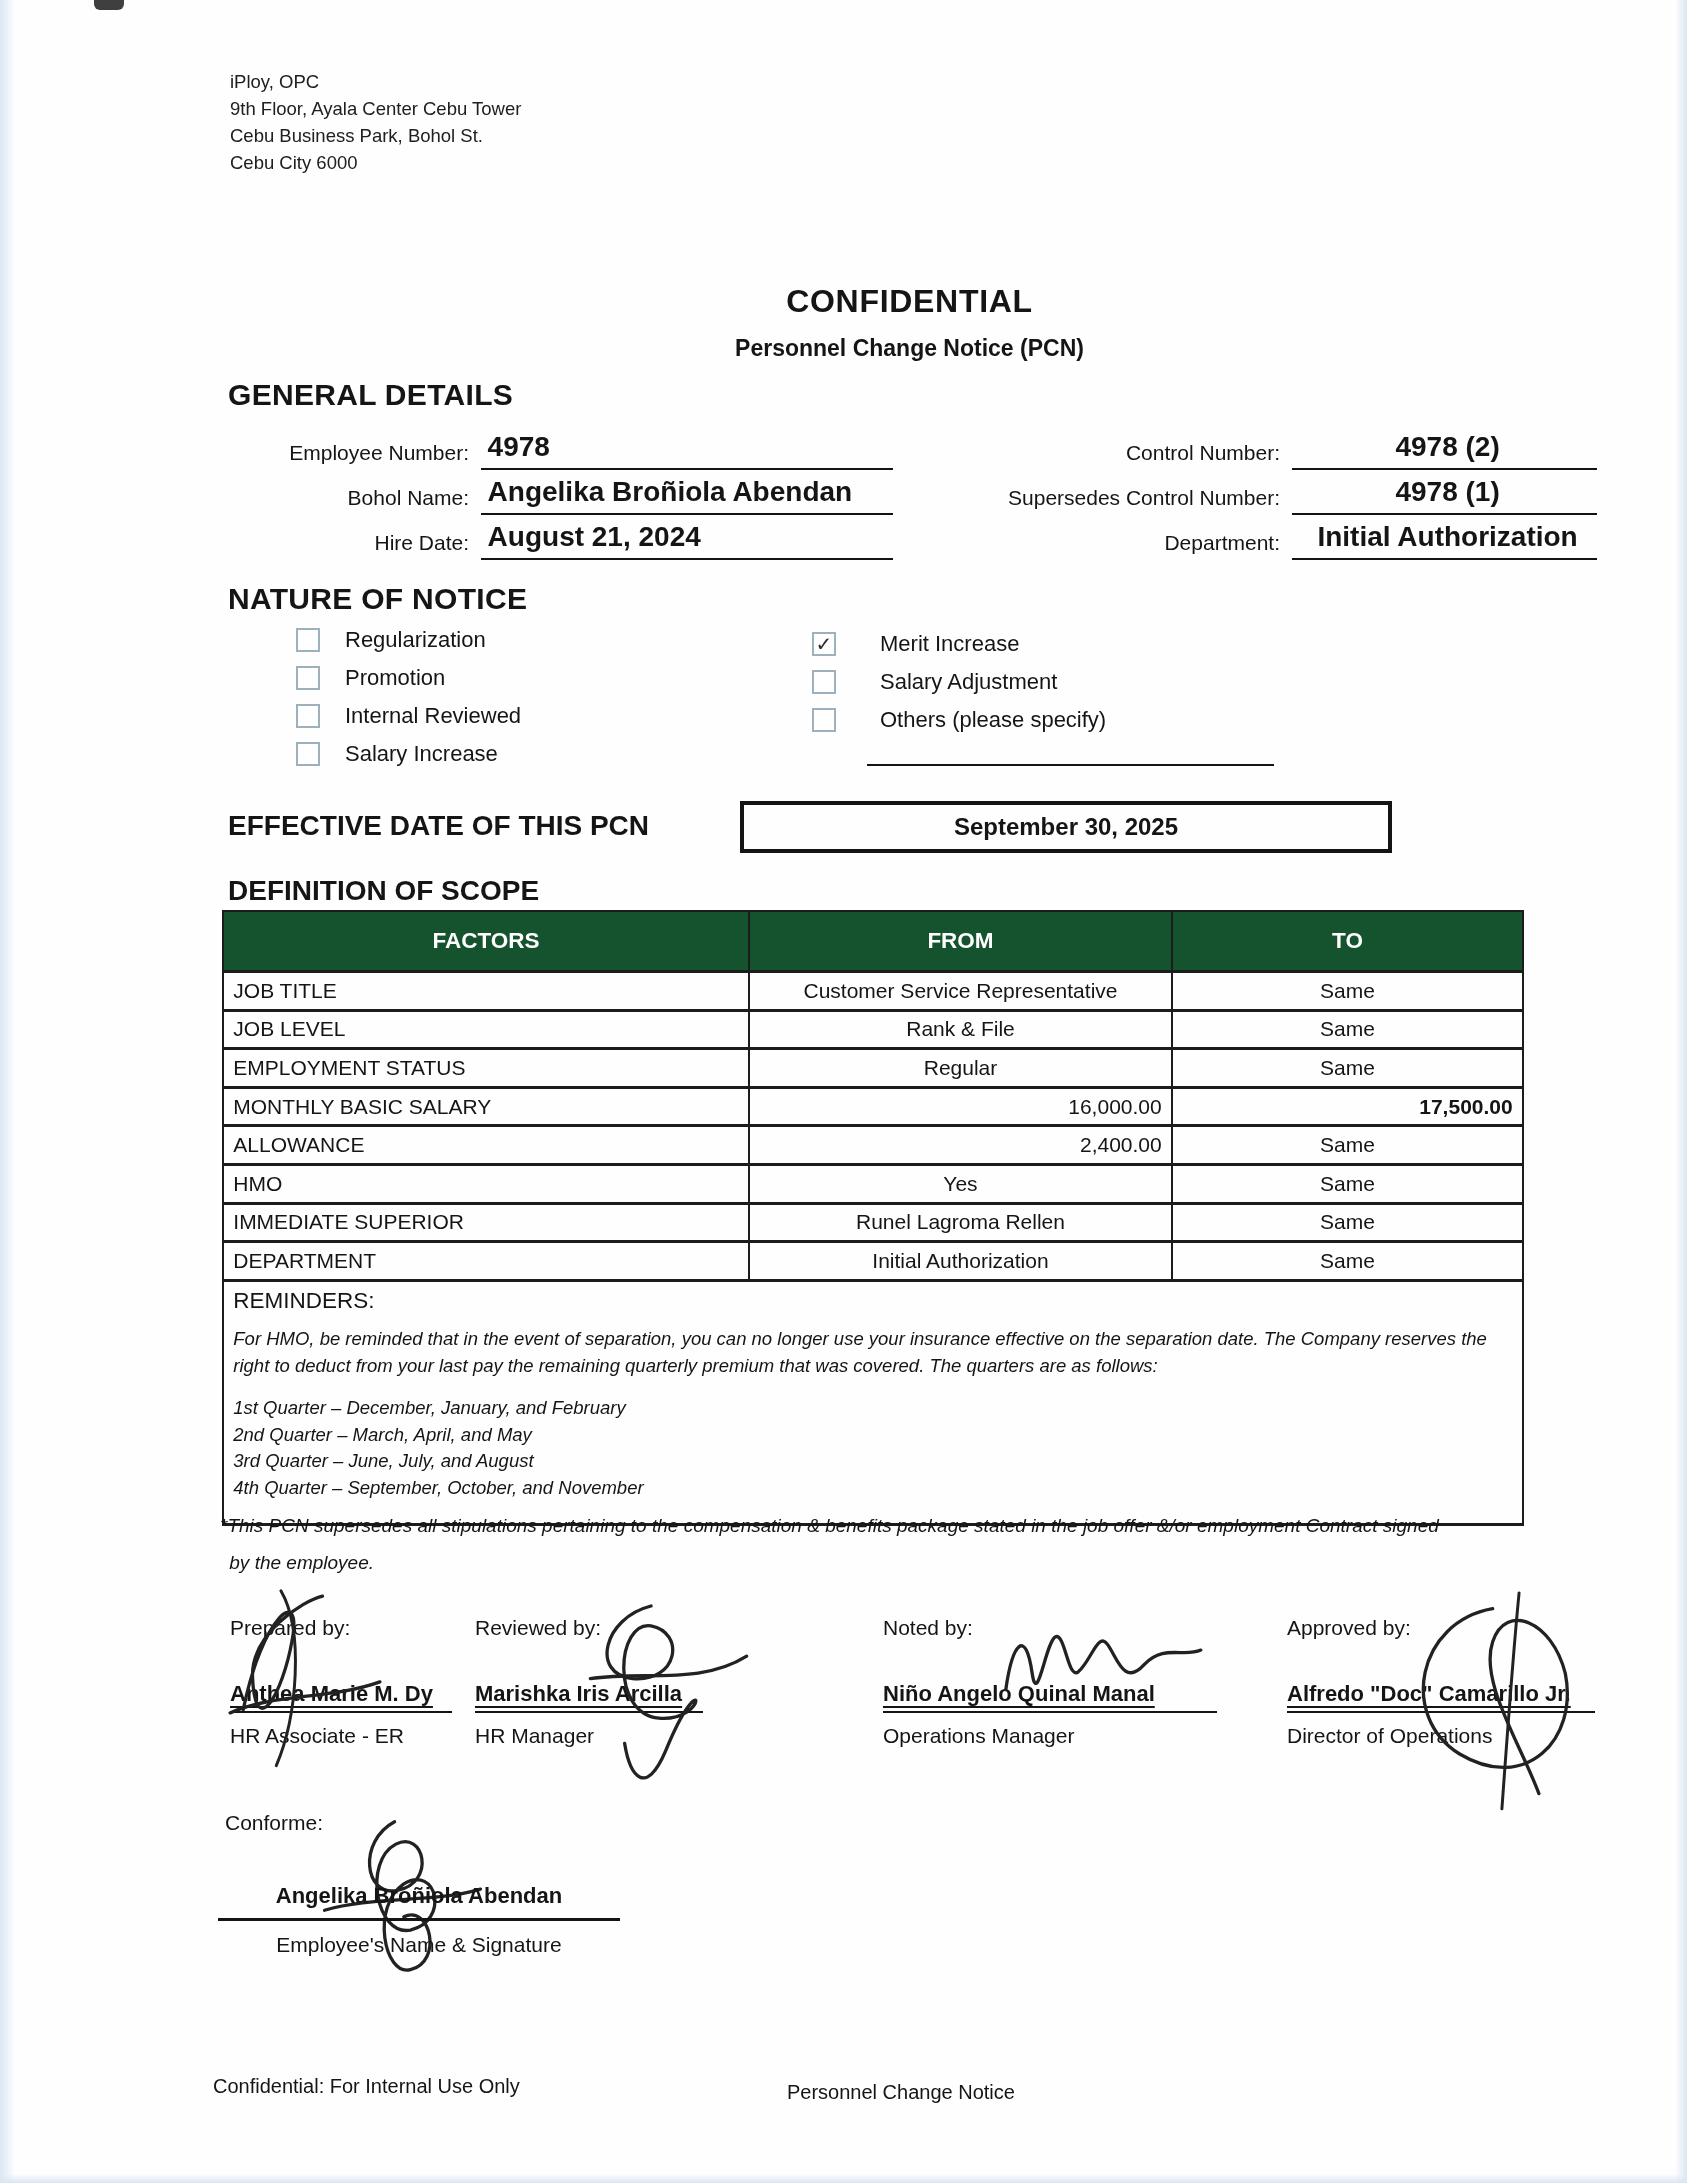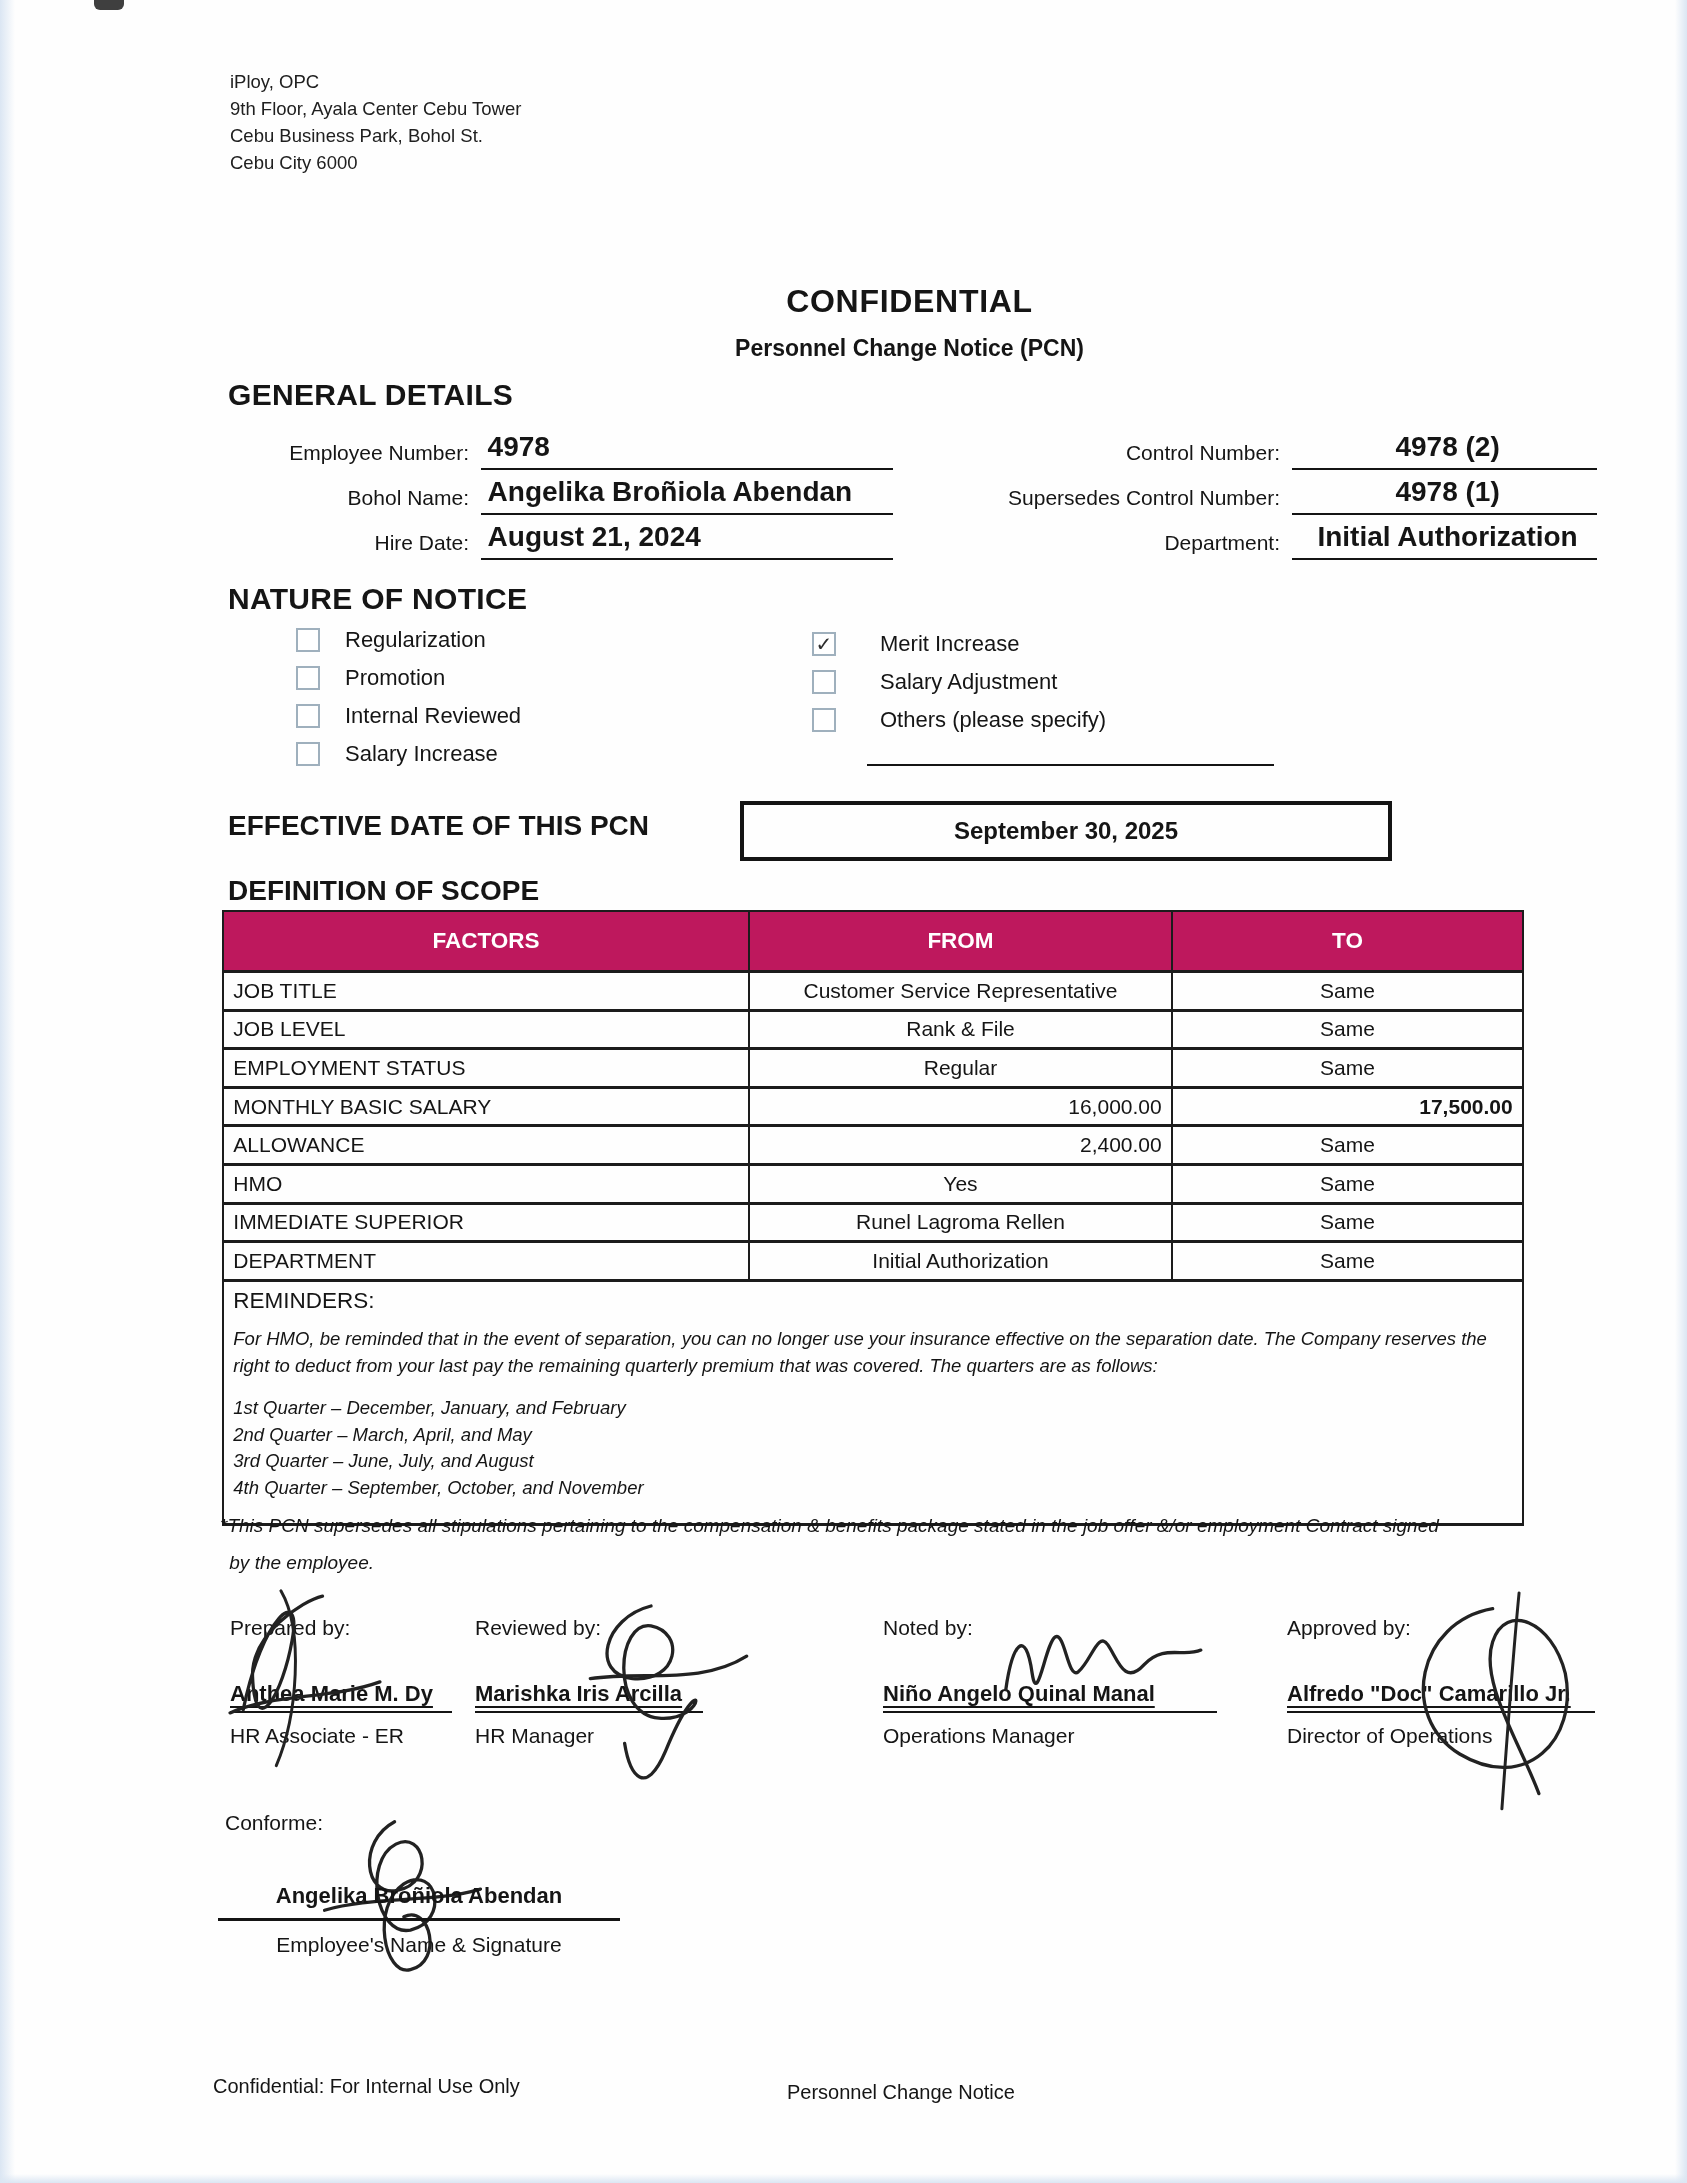--- a/index.html
+++ b/index.html
@@ -41,26 +41,26 @@
   .opts-right{left:812px;top:625px;}
   .opt{display:flex;align-items:center;height:38px;}
   .cbx{width:24px;height:24px;border:2px solid #9fb0bd;background:#fff;display:inline-flex;
        align-items:center;justify-content:center;font-size:20px;color:#2d2d2d;box-sizing:border-box;}
   .opts-left .opt-label{margin-left:25px;}
   .opts-right .opt-label{margin-left:44px;}
   .opt-label{font-size:22px;}
   .others-line{position:absolute;left:867px;top:764px;width:407px;border-bottom:2.6px solid #141414;}
 
   
-  .eff-box{position:absolute;left:740px;top:801px;width:652px;height:60px;border:4px solid #141414;
+  .eff-box{position:absolute;left:740px;top:801px;width:652px;height:52px;border:4px solid #141414;
            display:flex;align-items:center;justify-content:center;font-size:24px;font-weight:bold;box-sizing:border-box;}
 
   
   .scope{position:absolute;left:222px;top:910px;width:1300px;border-collapse:collapse;table-layout:fixed;}
-  .scope th{background:#be185d;color:#fff;font-size:22.5px;font-weight:bold;height:56px;border:2px solid #1c1c1c;text-align:center;}
+  .scope th{background:#14532d;color:#fff;font-size:22.5px;font-weight:bold;height:56px;border:2px solid #1c1c1c;text-align:center;}
   .scope td{border:2px solid #1c1c1c;border-top-width:3.3px;border-bottom-width:3.3px;font-size:21px;height:33px;padding:1.3px 9.3px;}
   .col-f{width:526px;} .col-from{width:423px;} .col-to{width:351px;}
   .c-factor{text-align:left;font-size:22.5px;}
   .c-from,.c-to{text-align:center;}
   .num{text-align:right;}
   .bold{font-weight:bold;}
   .rem-cell{vertical-align:top;text-align:left !important;height:233px !important;padding:4px 9.3px !important;}
   .rem-head{font-size:22.5px;margin-top:2.6px;}
   .rem-par{font-style:italic;font-size:18.5px;line-height:26.5px;margin-top:12px;max-width:1260px;}
   .q-lines{margin-top:16px;}

